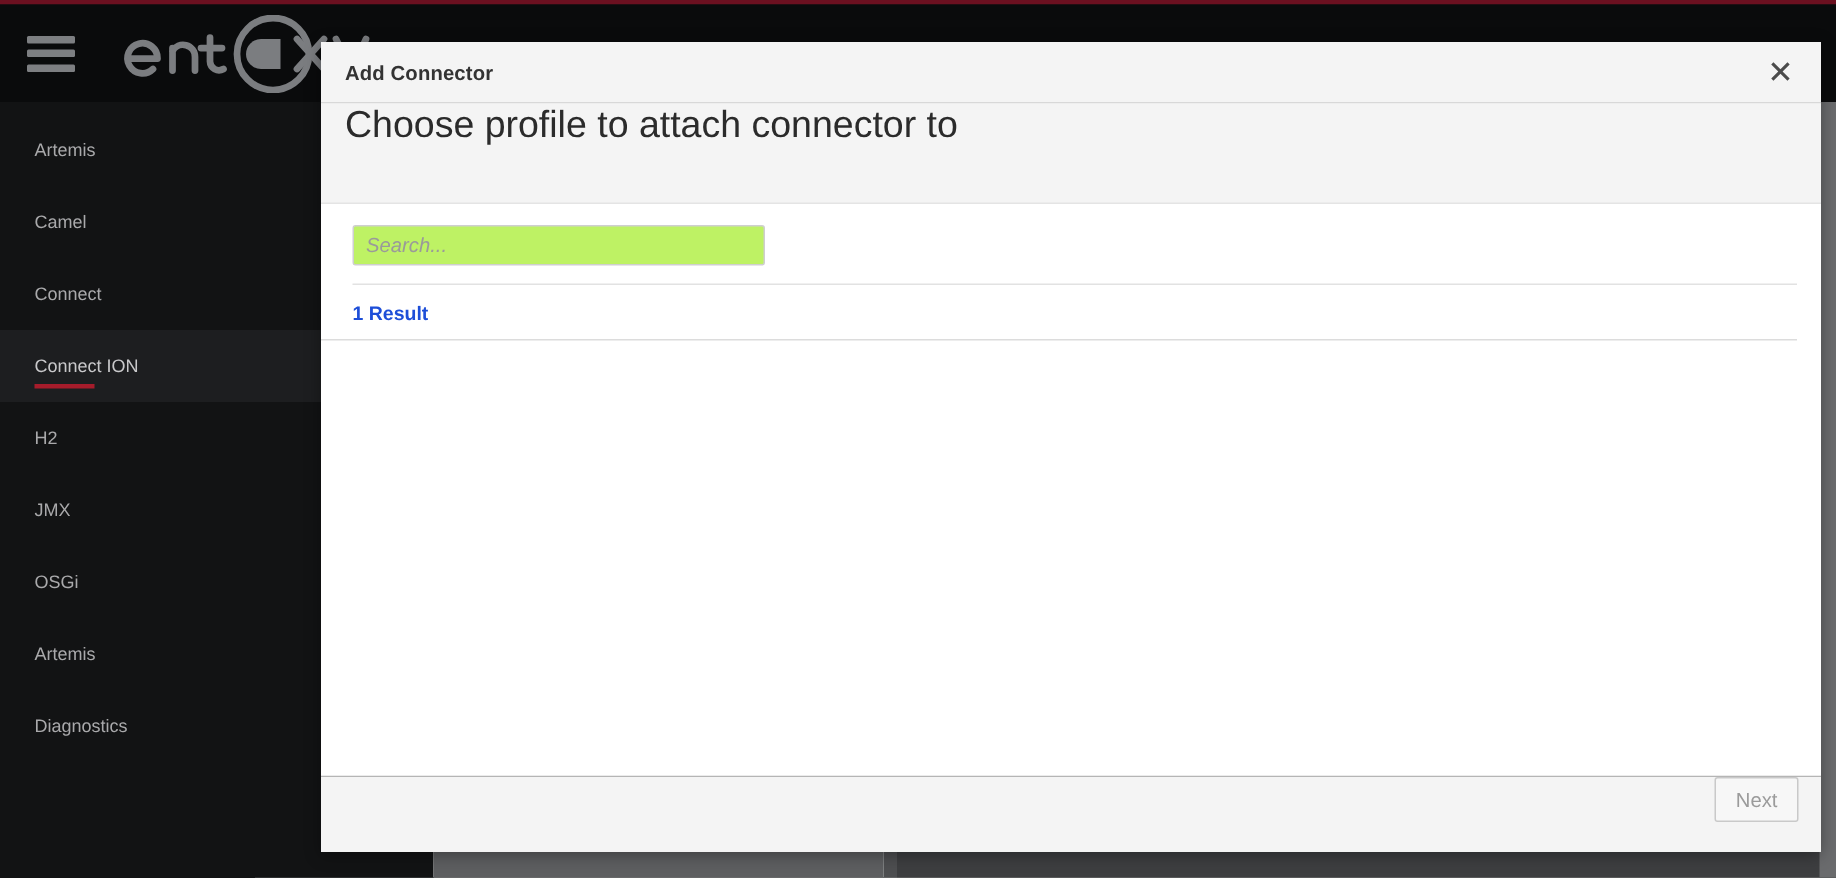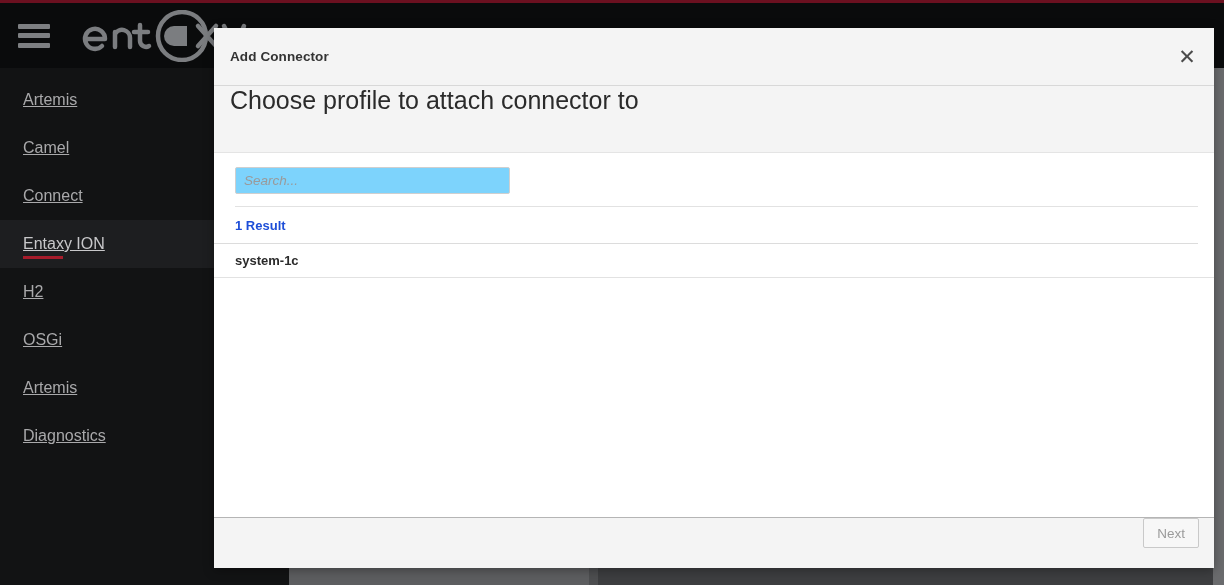--- a/index.html
+++ b/index.html
@@ -72,24 +72,23 @@
     background: #121314;
     padding-top: 8px;
   }
 
   .nav-item {
     position: relative;
     height: 48px;
     line-height: 48px;
     padding-left: 23px;
     color: #a9a9ab;
-    font-size: 16px;
+    font-size: 12px;
     cursor: pointer;
     white-space: nowrap;
-    text-decoration: underline;
   }
   .nav-item.active {
     background: #1d1e20;
     color: #c8c8ca;
   }
   .nav-item.active .active-underline {
     position: absolute;
     left: 23px;
     bottom: 9px;
     width: 40px;
@@ -149,21 +148,21 @@
     width: 1000px;
     height: 540px;
     background: #ffffff;
     box-shadow: 0 2px 10px rgba(0,0,0,0.35);
     display: flex;
     flex-direction: column;
     z-index: 20;
   }
 
   .modal-header {
-    height: 58px;
+    height: 41px;
     background: #f4f4f4;
     border-bottom: 1px solid #d8d8d8;
     display: flex;
     align-items: center;
     justify-content: space-between;
     padding: 0 14px 0 16px;
     flex: 0 0 auto;
   }
   .modal-title {
     font-size: 13.5px;
@@ -213,21 +212,21 @@
     width: 275px;
     height: 27px;
     border: 1px solid #cfcfcf;
     border-radius: 2px;
     padding: 0 8px;
     font-size: 13.5px;
     font-style: italic;
     color: #555555;
     font-family: "Liberation Sans", sans-serif;
     outline: none;
-    background: #7dd3fc;
+    background: #bef264;
   }
   .search-input::placeholder {
     color: #9a9a9a;
     font-style: italic;
   }
 
   .divider-full {
     height: 1px;
     background: #e2e2e2;
     margin: 0 16px 0 21px;
@@ -322,25 +321,28 @@
     <div class="nav-item">
       <span>Artemis</span>
     </div>
     <div class="nav-item">
       <span>Camel</span>
     </div>
     <div class="nav-item">
       <span>Connect</span>
     </div>
     <div class="nav-item active">
-      <span>Entaxy ION</span>
+      <span>Connect ION</span>
       <span class="active-underline"></span>
     </div>
     <div class="nav-item">
       <span>H2</span>
+    </div>
+    <div class="nav-item">
+      <span>JMX</span>
     </div>
     <div class="nav-item">
       <span>OSGi</span>
     </div>
     <div class="nav-item">
       <span>Artemis</span>
     </div>
     <div class="nav-item">
       <span>Diagnostics</span>
     </div>
@@ -368,23 +370,20 @@
       <div class="search-row">
         <input class="search-input" type="text" placeholder="Search..." style="">
       </div>
 
       <div class="divider-full"></div>
 
       <div class="result-count-row">
         <span class="result-count">1 Result</span>
       </div>
 
-      <div class="result-row">
-        <span class="result-row-label">system-1c</span>
-      </div>
 
     </div>
 
     <div class="modal-footer">
       <button class="btn-next">Next</button>
     </div>
 
   </div>
 
 </div>

